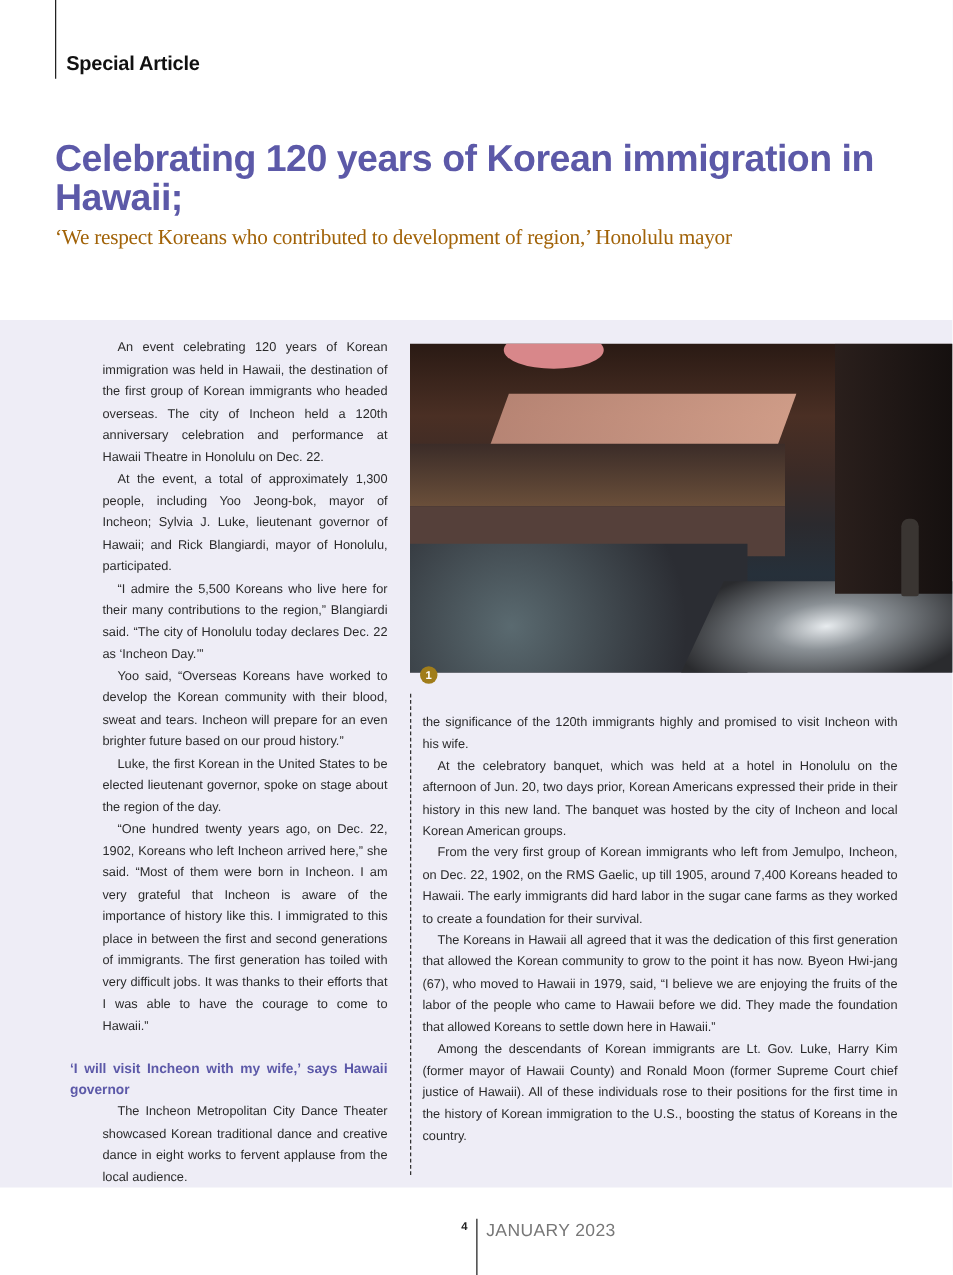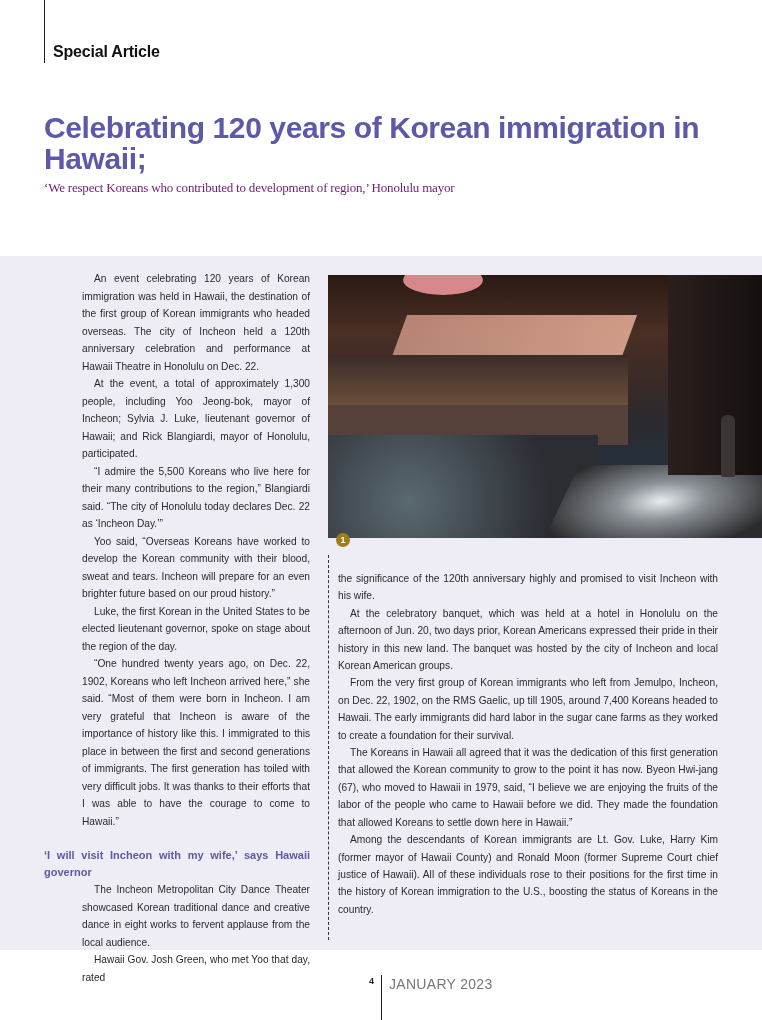--- a/index.html
+++ b/index.html
@@ -3,27 +3,27 @@
 <meta charset="utf-8">
 <style>
   * { margin: 0; padding: 0; box-sizing: border-box; }
   html, body { width: 762px; height: 1020px; background: #ffffff; overflow: hidden; }
   body { position: relative; font-family: "Liberation Sans", sans-serif; color: #222; }
 
   .top-rule { position: absolute; left: 44px; top: 0; width: 1px; height: 63px; background: #222; }
   .section-label { position: absolute; left: 53px; top: 43px; font-size: 16px; font-weight: bold; color: #111; letter-spacing: -0.2px; }
 
   .headline { position: absolute; left: 44px; top: 112px; width: 700px; font-size: 30px; line-height: 31px; font-weight: bold; color: #5c59a8; letter-spacing: -0.4px; }
-  .subhead { position: absolute; left: 44px; top: 180px; width: 700px; font-family: "Liberation Serif", serif; font-size: 13px; color: #701a75; letter-spacing: -0.2px; }
+  .subhead { position: absolute; left: 44px; top: 180px; width: 700px; font-family: "Liberation Serif", serif; font-size: 17px; color: #a16207; letter-spacing: -0.2px; }
 
   .body-panel { position: absolute; left: 0; top: 256px; width: 762px; height: 694px; background: #eeedf6; }
 
   .col-left { position: absolute; left: 44px; top: 270px; width: 266px; font-size: 10.2px; line-height: 17.5px; color: #2a2a2a; text-align: justify; }
   .col-left p { text-indent: 12px; margin-left: 38px; }
-  .subtitle { color: #5c59a8; font-weight: bold; font-size: 11px; line-height: 17px; margin-top: 17px; text-align: justify; }
+  .subtitle { color: #5c59a8; font-weight: bold; font-size: 11px; line-height: 17px; margin-top: 17px; text-align: justify; margin-left: 12px; }
 
   .photo { position: absolute; left: 328px; top: 275px; width: 434px; height: 263px; overflow: hidden;
     background: linear-gradient(180deg, #2a1a14 0%, #4a2f24 22%, #3a2a26 40%, #2b2a2e 55%, #26303a 70%, #2a2830 100%); }
   .photo .ceiling { position: absolute; left: 70px; top: 40px; width: 230px; height: 50px; background: linear-gradient(90deg, #d39a88, #f0b7a0); transform: skewX(-20deg); opacity: 0.8; }
   .photo .dome { position: absolute; left: 75px; top: -10px; width: 80px; height: 30px; border-radius: 50%; background: #d8878a; }
   .photo .balcony { position: absolute; left: 0; top: 80px; width: 300px; height: 50px; background: linear-gradient(180deg, #3b2c28, #6a4f3a); }
   .photo .wall { position: absolute; left: 0; top: 130px; width: 300px; height: 40px; background: #55403a; }
   .photo .audience { position: absolute; left: 0; top: 160px; width: 270px; height: 110px; background: radial-gradient(circle at 30% 60%, #5a6a70, #2b2d33 70%); }
   .photo .stage { position: absolute; left: 230px; top: 190px; width: 220px; height: 90px; background: radial-gradient(ellipse at 45% 40%, #e8ecef 0%, #8a9095 25%, #2a2b2e 70%); transform: skewX(-25deg); }
   .photo .curtain { position: absolute; left: 340px; top: 0; width: 94px; height: 200px; background: linear-gradient(90deg, #2a1f1c, #15100f); }
@@ -56,39 +56,38 @@
 
 <div class="col-left">
   <p>An event celebrating 120 years of Korean immigration was held in Hawaii, the destination of the first group of Korean immigrants who headed overseas. The city of Incheon held a 120th anniversary celebration and performance at Hawaii Theatre in Honolulu on Dec. 22.</p>
   <p>At the event, a total of approximately 1,300 people, including Yoo Jeong-bok, mayor of Incheon; Sylvia J. Luke, lieutenant governor of Hawaii; and Rick Blangiardi, mayor of Honolulu, participated.</p>
   <p>“I admire the 5,500 Koreans who live here for their many contributions to the region,” Blangiardi said. “The city of Honolulu today declares Dec. 22 as ‘Incheon Day.’”</p>
   <p>Yoo said, “Overseas Koreans have worked to develop the Korean community with their blood, sweat and tears. Incheon will prepare for an even brighter future based on our proud history.”</p>
   <p>Luke, the first Korean in the United States to be elected lieutenant governor, spoke on stage about the region of the day.</p>
   <p>“One hundred twenty years ago, on Dec. 22, 1902, Koreans who left Incheon arrived here,” she said. “Most of them were born in Incheon. I am very grateful that Incheon is aware of the importance of history like this. I immigrated to this place in between the first and second generations of immigrants. The first generation has toiled with very difficult jobs. It was thanks to their efforts that I was able to have the courage to come to Hawaii.”</p>
   <div class="subtitle">‘I will visit Incheon with my wife,’ says Hawaii governor</div>
   <p>The Incheon Metropolitan City Dance Theater showcased Korean traditional dance and creative dance in eight works to fervent applause from the local audience.</p>
-  <p>Hawaii Gov. Josh Green, who met Yoo that day, rated</p>
 </div>
 
 <div class="photo">
   <div class="dome"></div>
   <div class="ceiling"></div>
   <div class="balcony"></div>
   <div class="wall"></div>
   <div class="audience"></div>
   <div class="stage"></div>
   <div class="curtain"></div>
   <div class="speaker"></div>
 </div>
 <div class="photo-badge">1</div>
 
 <div class="col-divider"></div>
 
 <div class="col-right">
-  <p class="cont">the significance of the 120th anniversary highly and promised to visit Incheon with his wife.</p>
+  <p class="cont">the significance of the 120th immigrants highly and promised to visit Incheon with his wife.</p>
   <p>At the celebratory banquet, which was held at a hotel in Honolulu on the afternoon of Jun. 20, two days prior, Korean Americans expressed their pride in their history in this new land. The banquet was hosted by the city of Incheon and local Korean American groups.</p>
   <p>From the very first group of Korean immigrants who left from Jemulpo, Incheon, on Dec. 22, 1902, on the RMS Gaelic, up till 1905, around 7,400 Koreans headed to Hawaii. The early immigrants did hard labor in the sugar cane farms as they worked to create a foundation for their survival.</p>
   <p>The Koreans in Hawaii all agreed that it was the dedication of this first generation that allowed the Korean community to grow to the point it has now. Byeon Hwi-jang (67), who moved to Hawaii in 1979, said, “I believe we are enjoying the fruits of the labor of the people who came to Hawaii before we did. They made the foundation that allowed Koreans to settle down here in Hawaii.”</p>
   <p>Among the descendants of Korean immigrants are Lt. Gov. Luke, Harry Kim (former mayor of Hawaii County) and Ronald Moon (former Supreme Court chief justice of Hawaii). All of these individuals rose to their positions for the first time in the history of Korean immigration to the U.S., boosting the status of Koreans in the country.</p>
 </div>
 
 <div class="footer-rule"></div>
 <div class="page-num">4</div>
 <div class="issue-date">JANUARY 2023</div>
 

